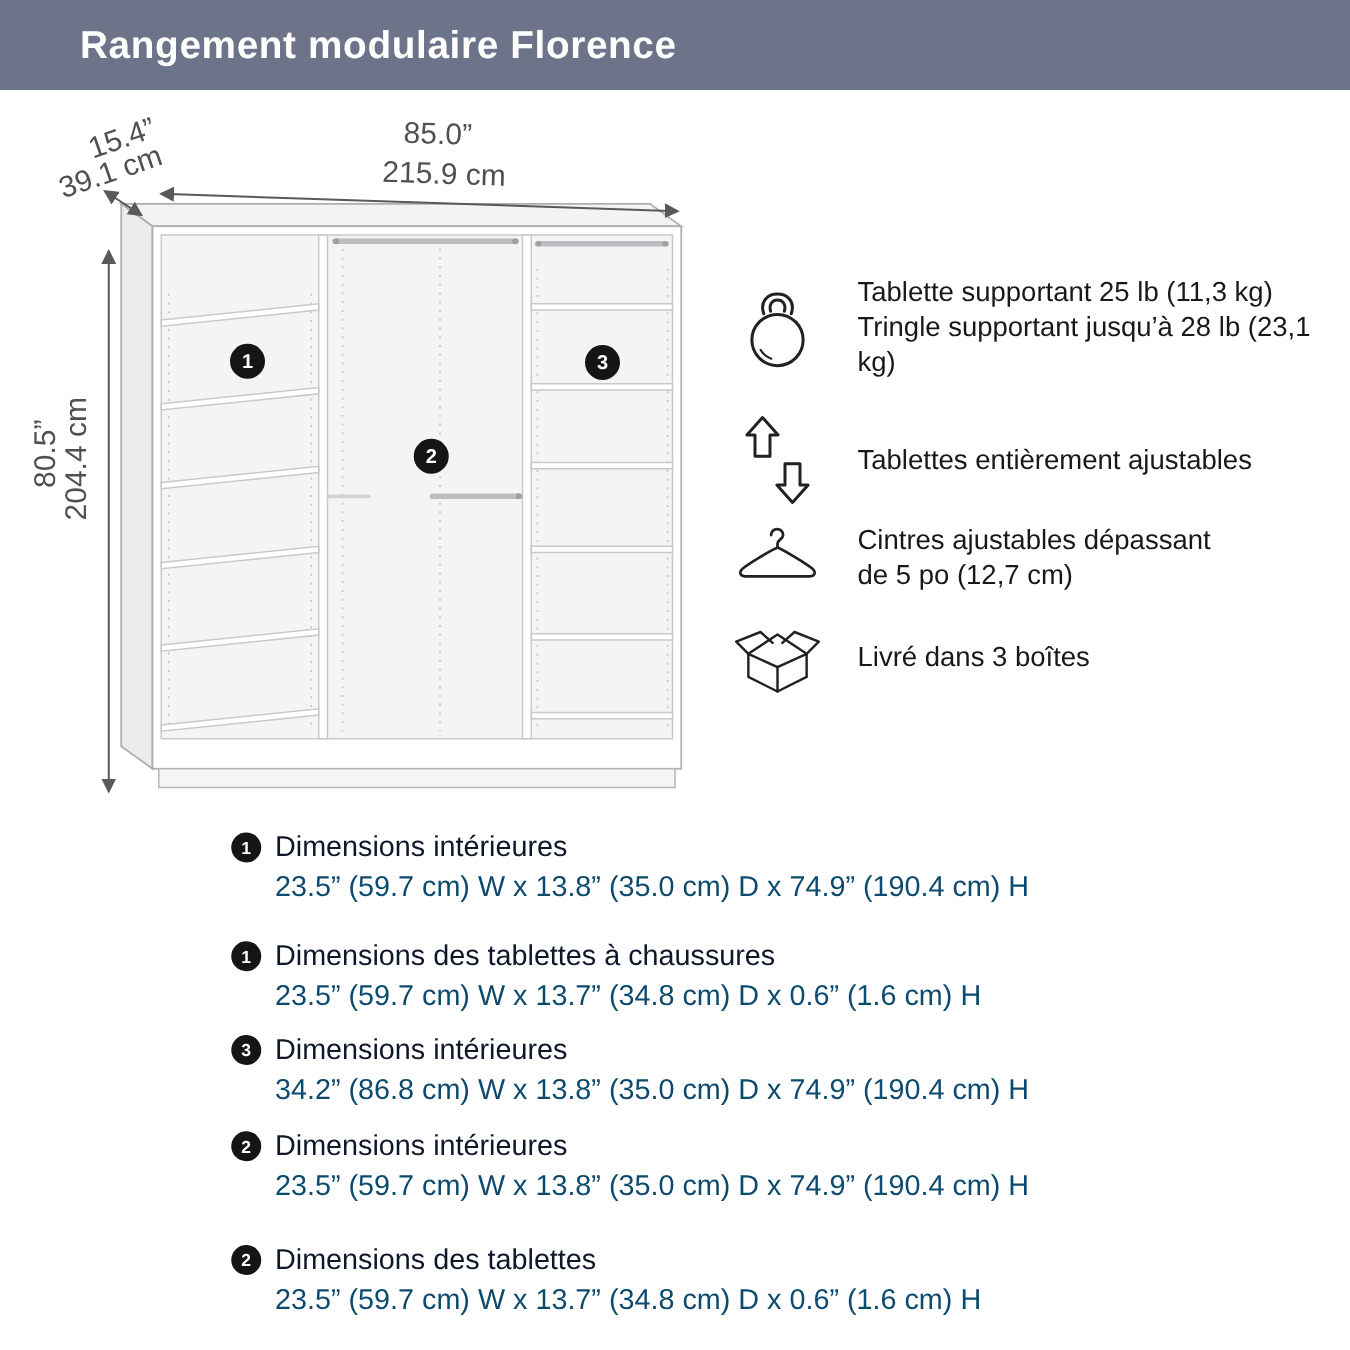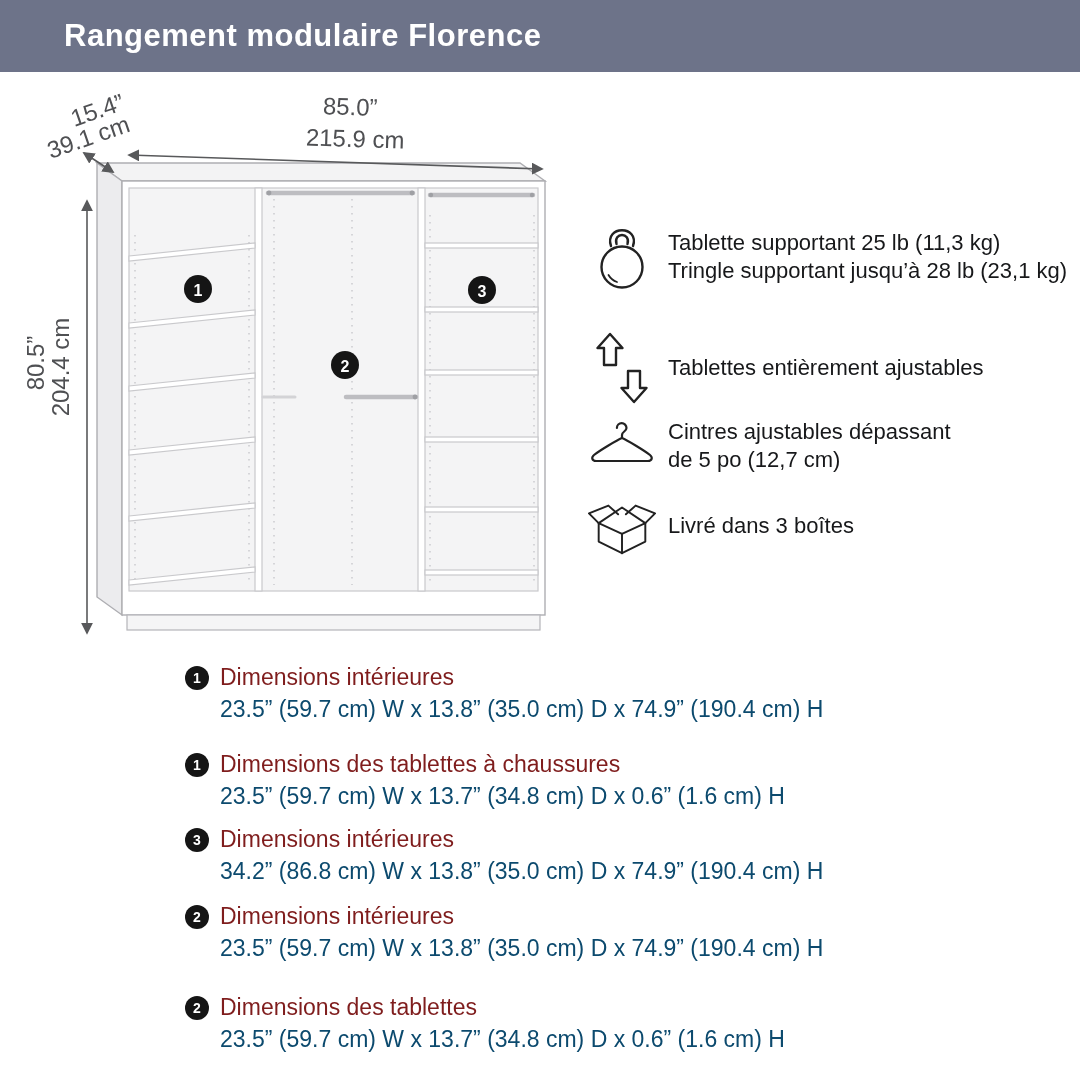--- a/index.html
+++ b/index.html
@@ -8,32 +8,32 @@
 
   
   .header{position:absolute;left:0;top:0;width:1080px;height:72px;background:#6d7389;}
   .header .title{position:absolute;left:64px;top:0;line-height:72px;font-size:31px;
                  color:#ffffff;font-weight:700;letter-spacing:.5px;}
 
   
   .diagram{position:absolute;left:25px;top:85px;width:560px;height:580px;}
 
   
-  .feature{position:absolute;left:588px;display:flex;align-items:center;gap:12px;}
+  .feature{position:absolute;left:588px;display:flex;align-items:center;gap:30px;}
   .fi{width:68px;display:flex;justify-content:center;flex:0 0 68px;}
   .fi svg{display:block;}
   .ft{font-size:22px;color:#17181a;line-height:28px;}
 
   
   .specs{position:absolute;left:185px;top:664px;width:720px;}
   .spec-h{display:flex;align-items:center;gap:11px;}
   .sbadge{width:24px;height:24px;border-radius:50%;background:#151515;color:#fff;
           display:flex;align-items:center;justify-content:center;
           font-size:14px;font-weight:700;flex:0 0 24px;}
-  .stitle{font-size:23px;color:#7f1d1d;font-weight:500;}
+  .stitle{font-size:23px;color:#0f172a;font-weight:500;}
   .spec-v{margin-left:35px;margin-top:5px;font-size:23px;color:#0c4a6e;}
 
   .dimtext{font-size:24px;fill:#4f5053;}
   .cab{stroke:#aeaeb2;stroke-width:1.4;}
   .shelf{fill:#ffffff;stroke:#c9c9cc;stroke-width:1.2;}
   .dots{stroke:#c5c5c9;stroke-width:1.3;stroke-dasharray:1.5 5.5;fill:none;}
   .rod{stroke:#bdbdc1;stroke-width:4.5;stroke-linecap:round;fill:none;}
   .icon{stroke:#222;fill:none;stroke-linecap:round;stroke-linejoin:round;}
 </style>
 </head>

